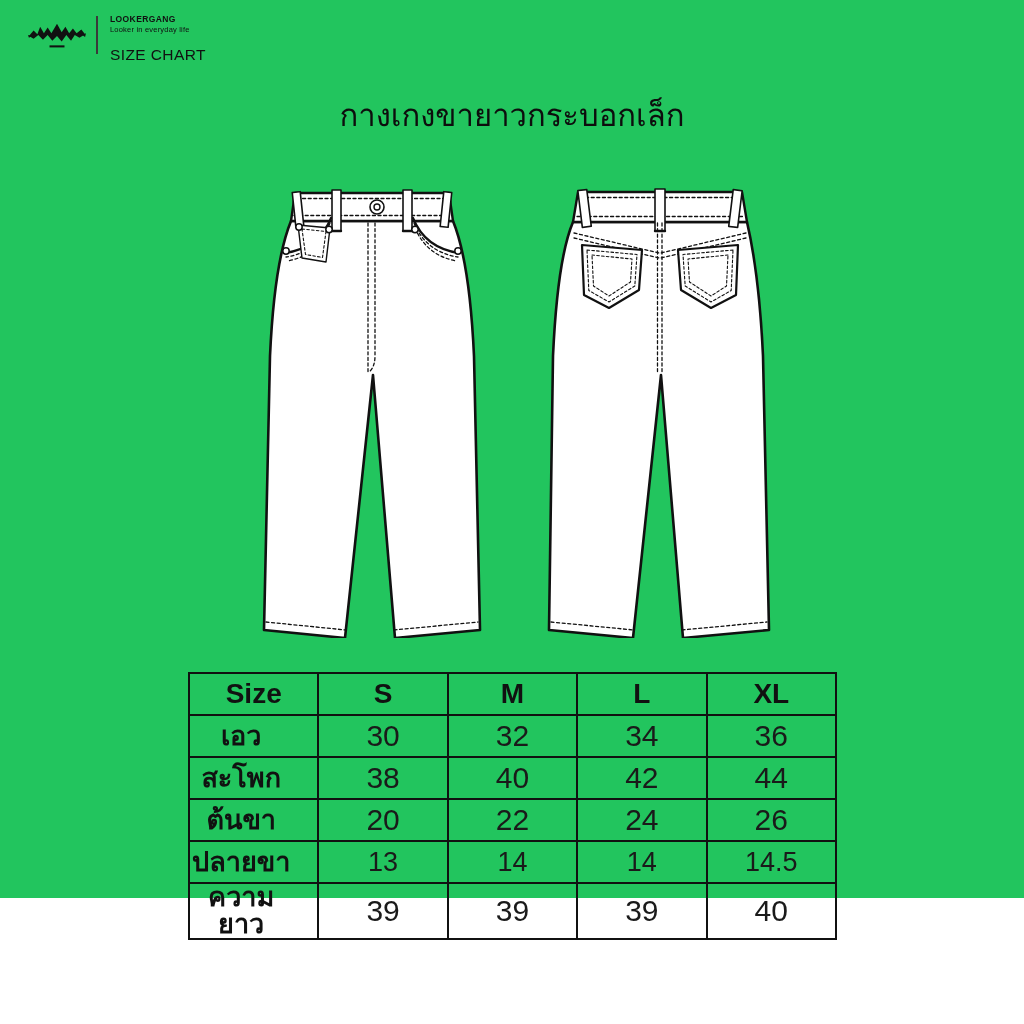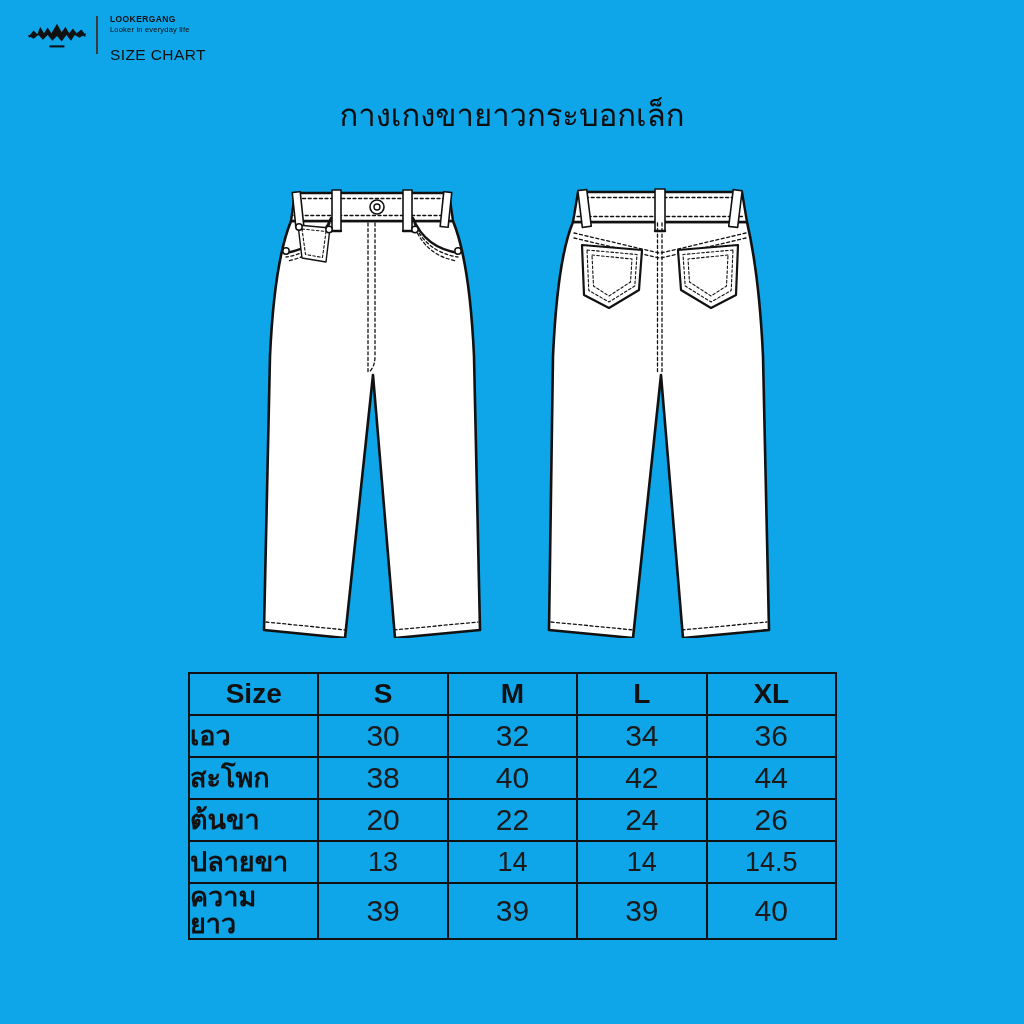--- a/index.html
+++ b/index.html
@@ -4,21 +4,21 @@
 <style>
   * { margin:0; padding:0; box-sizing:border-box; }
   html,body { width:1024px; height:1024px; }
   body {
     background:#ffffff;
     font-family:"Liberation Sans","DejaVu Sans",sans-serif;
     color:#111111;
     position:relative;
     overflow:hidden;
   }
-  .canvas { position:absolute; inset:0; width:1024px; height:1024px; background:#0ea5e9; }
+  .canvas { position:absolute; inset:0; width:1024px; height:898px; background:#22c55e; }
 
   
   .brand { position:absolute; left:28px; top:14px; display:flex; align-items:flex-start; }
   .brand-logo { display:block; margin-top:4px; }
   .brand-divider { width:2px; height:38px; background:#3a3a3a; margin:2px 12px 0 10px; }
   .brand-text { display:flex; flex-direction:column; }
   .brand-name { font-size:8.5px; font-weight:700; letter-spacing:0.4px; line-height:1.2; }
   .brand-tagline { font-size:7.5px; font-weight:400; letter-spacing:0.2px; line-height:1.2; margin-top:1px; }
   .brand-label { font-size:15.5px; font-weight:500; letter-spacing:0.4px; margin-top:12px; }
 
@@ -36,21 +36,21 @@
   .size-table {
     position:absolute; left:188px; top:672px;
     width:649px; border-collapse:collapse; table-layout:fixed;
   }
   .size-table th, .size-table td {
     border:2px solid #111; text-align:center; vertical-align:middle;
     height:42px; line-height:1; overflow:hidden;
   }
   .size-table thead th { font-size:28px; font-weight:700; }
   .size-table tbody th {
-    font-size:27px; font-weight:700; text-align:left; padding-right:25px;
+    font-size:27px; font-weight:700; text-align:center; padding-right:25px;
   }
   .size-table tbody td { font-size:30px; font-weight:400; color:#1a1a1a; }
   .size-table tbody tr:nth-child(4) td { font-size:27px; }
   .size-table col { width:20%; }
 </style>
 </head>
 <body>
 
 <div class="canvas">
 

